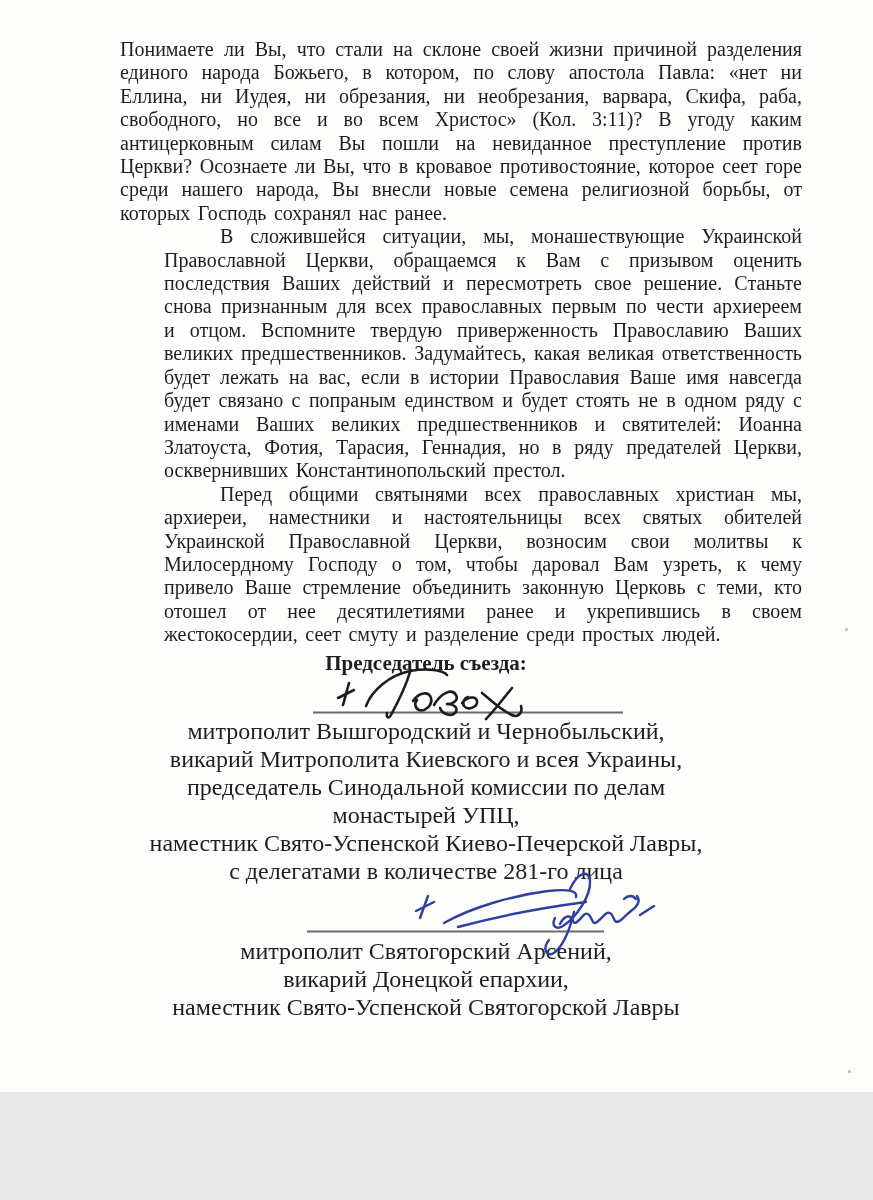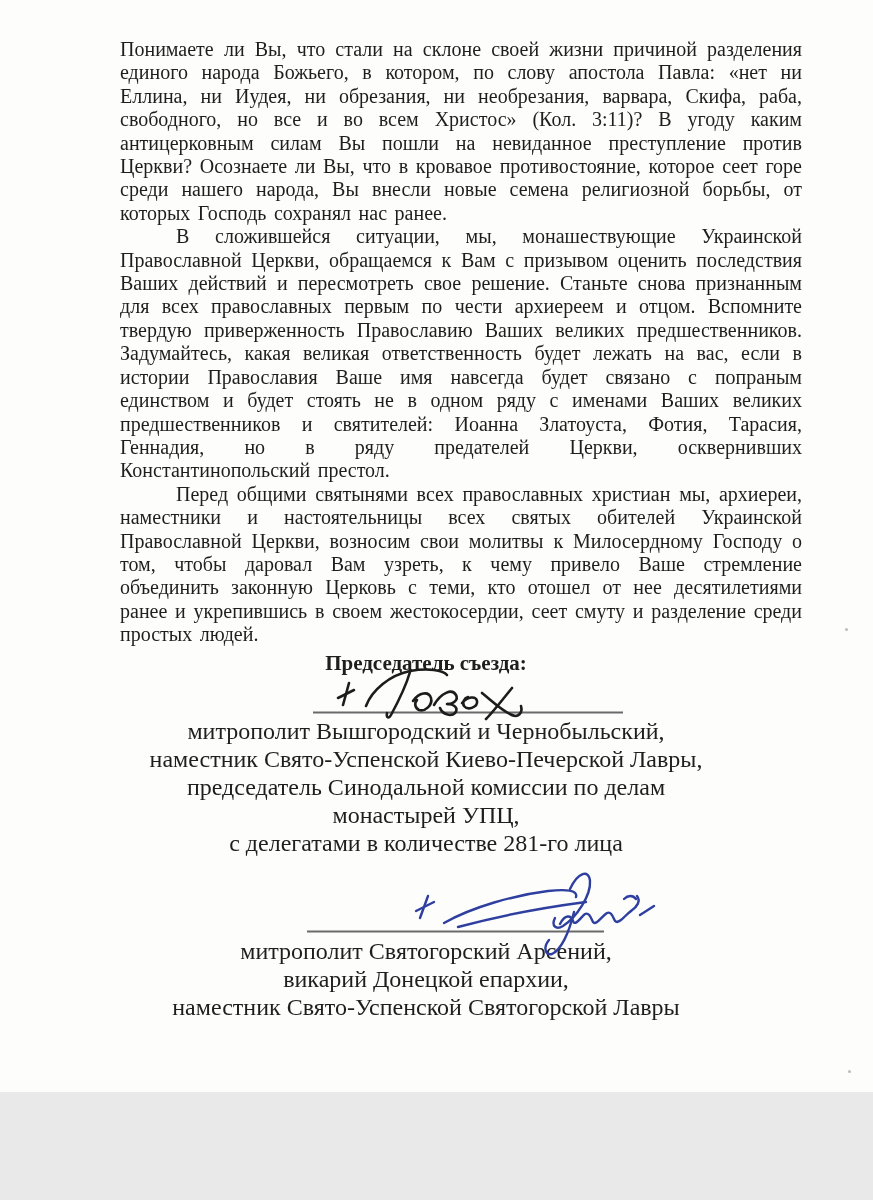--- a/index.html
+++ b/index.html
@@ -15,21 +15,21 @@
   }
   .main-text{
     position:absolute;
     left:120px;top:38px;width:682px;
     font-size:20px;
     line-height:23.4px;
     text-align:justify;
     word-spacing:2.5px;
   }
   .para{margin:0;}
-  .para.indent{text-indent:56px;}
+  .para.indent{text-indent:56px;margin-left:44px;}
   .sig-col{
     position:absolute;
     left:136px;width:580px;
     text-align:center;
   }
   .sig-heading{
     font-weight:bold;
     font-size:21px;
   }
   .sig-caption{
@@ -75,22 +75,23 @@
   <div class="main-text">
     <p class="para">Понимаете ли Вы, что стали на склоне своей жизни причиной разделения единого народа Божьего, в котором, по слову апостола Павла: «нет ни Еллина, ни Иудея, ни обрезания, ни необрезания, варвара, Скифа, раба, свободного, но все и во всем Христос» (Кол. 3:11)? В угоду каким антицерковным силам Вы пошли на невиданное преступление против Церкви? Осознаете ли Вы, что в кровавое противостояние, которое сеет горе среди нашего народа, Вы внесли новые семена религиозной борьбы, от которых Господь сохранял нас ранее.</p>
     <p class="para indent">В сложившейся ситуации, мы, монашествующие Украинской Православной Церкви, обращаемся к Вам с призывом оценить последствия Ваших действий и пересмотреть свое решение. Станьте снова признанным для всех православных первым по чести архиереем и отцом. Вспомните твердую приверженность Православию Ваших великих предшественников. Задумайтесь, какая великая ответственность будет лежать на вас, если в истории Православия Ваше имя навсегда будет связано с попраным единством и будет стоять не в одном ряду с именами Ваших великих предшественников и святителей: Иоанна Златоуста, Фотия, Тарасия, Геннадия, но в ряду предателей Церкви, осквернивших Константинопольский престол.</p>
     <p class="para indent">Перед общими святынями всех православных христиан мы, архиереи, наместники и настоятельницы всех святых обителей Украинской Православной Церкви, возносим свои молитвы к Милосердному Господу о том, чтобы даровал Вам узреть, к чему привело Ваше стремление объединить законную Церковь с теми, кто отошел от нее десятилетиями ранее и укрепившись в своем жестокосердии, сеет смуту и разделение среди простых людей.</p>
   </div>
 
   <div class="sig-col sig-heading" style="top:651px;">Председатель съезда:</div>
 
   <div class="sig-col sig-caption" style="top:717px;">
     <div>митрополит Вышгородский и Чернобыльский,</div>
+    <div>викарий Митрополита Киевского и всея Украины,</div>
+    <div>председатель Синодальной комиссии по делам монастырей УПЦ,</div>
     <div>наместник Свято-Успенской Киево-Печерской Лавры,</div>
-    <div>председатель Синодальной комиссии по делам монастырей УПЦ,</div>
     <div>с делегатами в количестве 281-го лица</div>
   </div>
 
 
   <div class="sig-col sig-caption" style="top:937px;">
     <div>митрополит Святогорский Арсений,</div>
     <div>викарий Донецкой епархии,</div>
     <div>наместник Свято-Успенской Святогорской Лавры</div>
   </div>
 

